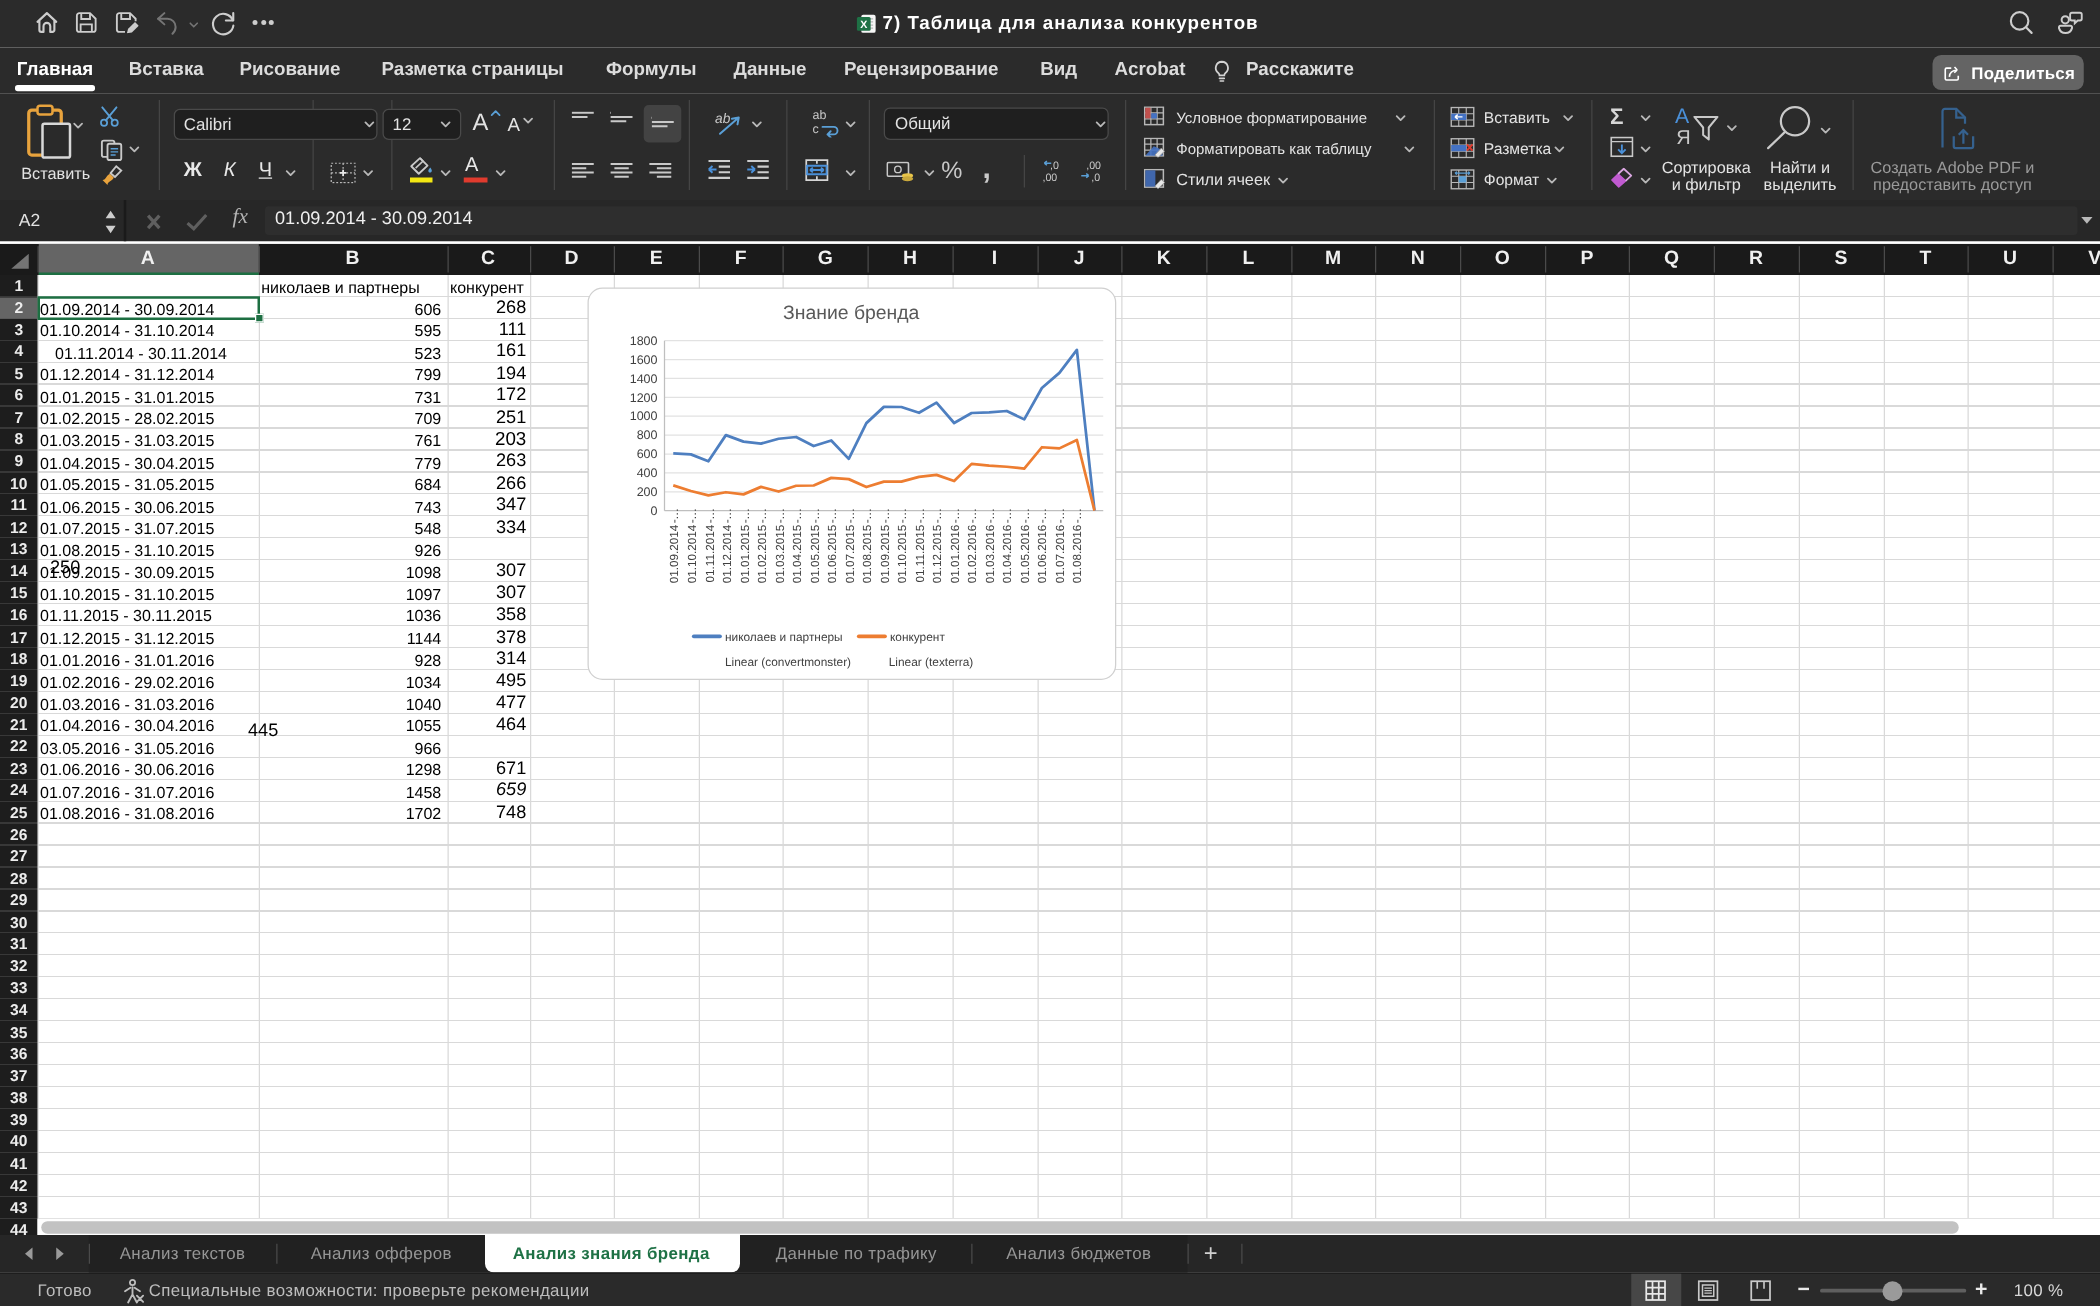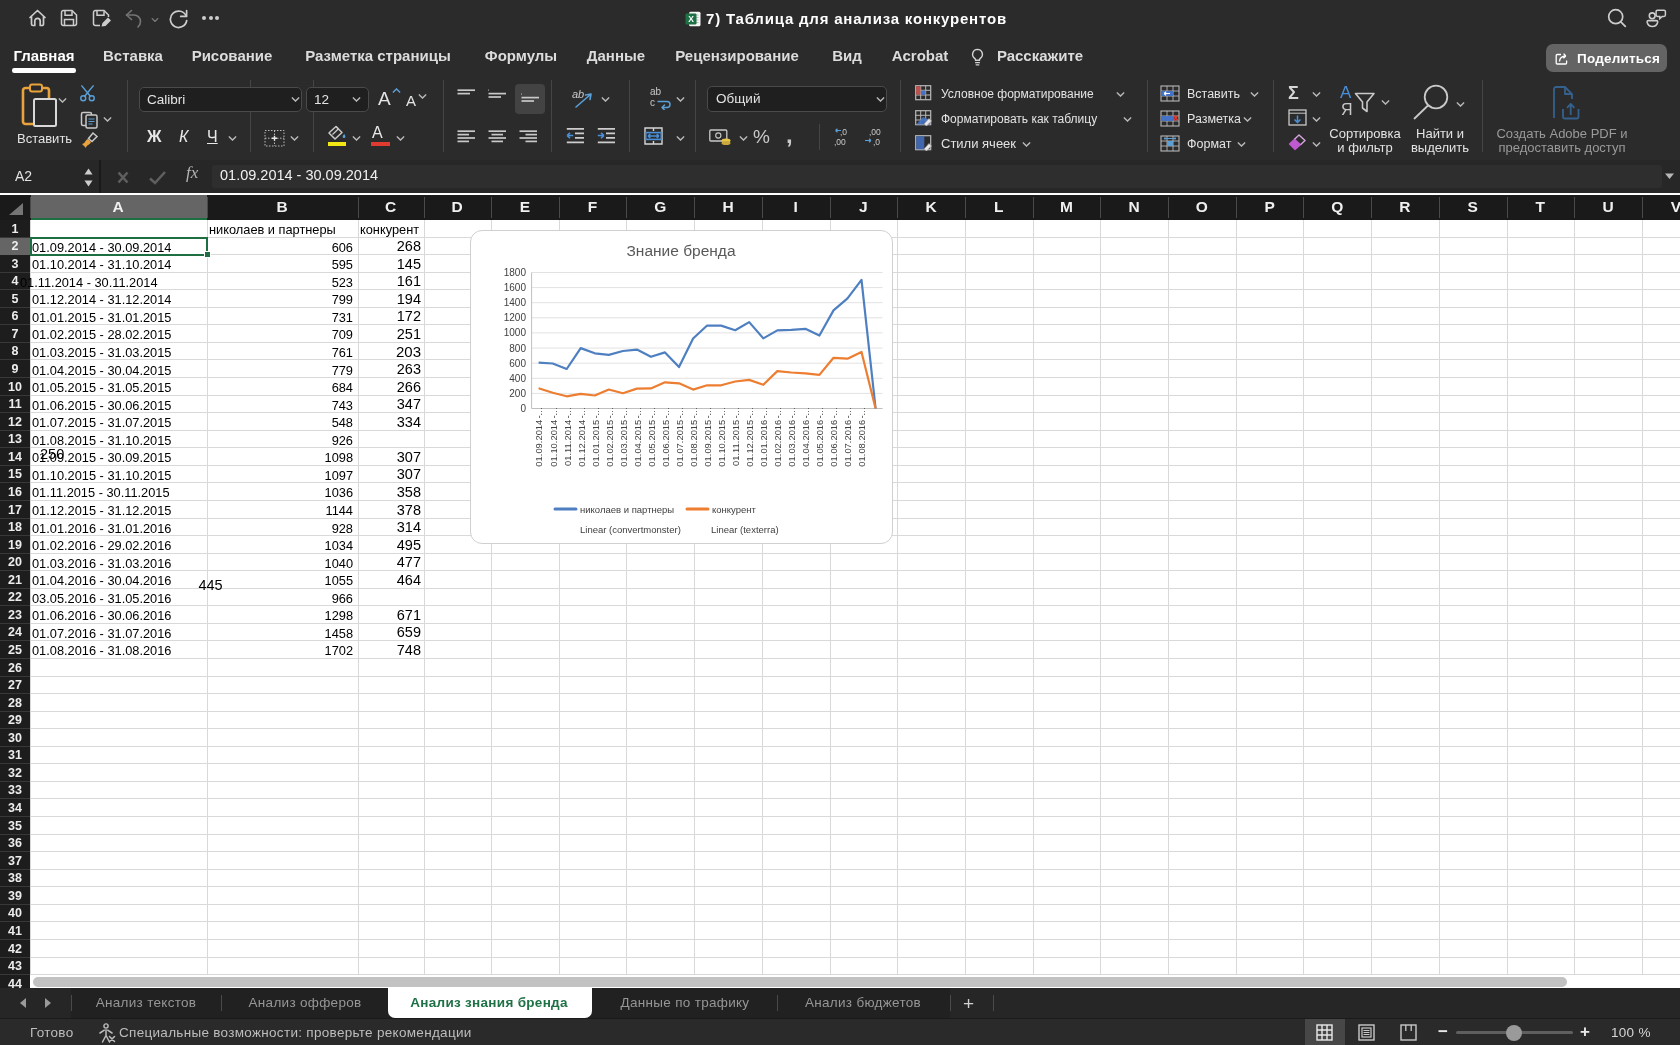--- a/index.html
+++ b/index.html
@@ -522,22 +522,22 @@
 <div class="rowN" style="top:746.5px">42</div>
 <div class="rowN" style="top:764.0px">43</div>
 <div class="rowN" style="top:781.6px">44</div>
 <div class="cellT" style="left:209px;top:27.0px;">николаев и партнеры</div>
 <div class="cellT" style="left:360px;top:27.0px;">конкурент</div>
 <div class="cellT" style="left:32px;top:44.6px;">01.09.2014 - 30.09.2014</div>
 <div class="cellT" style="left:0;top:44.6px;width:353px;text-align:right;">606</div>
 <div class="cellT" style="left:0;top:43.1px;width:421px;text-align:right;font-size:14.5px;">268</div>
 <div class="cellT" style="left:32px;top:62.1px;">01.10.2014 - 31.10.2014</div>
 <div class="cellT" style="left:0;top:62.1px;width:353px;text-align:right;">595</div>
-<div class="cellT" style="left:0;top:60.6px;width:421px;text-align:right;font-size:14.5px;">145</div>
-<div class="cellT" style="left:20px;top:79.7px;">01.11.2014 - 30.11.2014</div>
+<div class="cellT" style="left:0;top:60.6px;width:421px;text-align:right;font-size:14.5px;">111</div>
+<div class="cellT" style="left:44px;top:79.7px;">01.11.2014 - 30.11.2014</div>
 <div class="cellT" style="left:0;top:79.7px;width:353px;text-align:right;">523</div>
 <div class="cellT" style="left:0;top:78.2px;width:421px;text-align:right;font-size:14.5px;">161</div>
 <div class="cellT" style="left:32px;top:97.2px;">01.12.2014 - 31.12.2014</div>
 <div class="cellT" style="left:0;top:97.2px;width:353px;text-align:right;">799</div>
 <div class="cellT" style="left:0;top:95.7px;width:421px;text-align:right;font-size:14.5px;">194</div>
 <div class="cellT" style="left:32px;top:114.8px;">01.01.2015 - 31.01.2015</div>
 <div class="cellT" style="left:0;top:114.8px;width:353px;text-align:right;">731</div>
 <div class="cellT" style="left:0;top:113.3px;width:421px;text-align:right;font-size:14.5px;">172</div>
 <div class="cellT" style="left:32px;top:132.4px;">01.02.2015 - 28.02.2015</div>
 <div class="cellT" style="left:0;top:132.4px;width:353px;text-align:right;">709</div>
@@ -585,21 +585,21 @@
 <div class="cellT" style="left:0;top:378.2px;width:353px;text-align:right;">1055</div>
 <div class="cellT" style="left:0;top:376.7px;width:421px;text-align:right;font-size:14.5px;">464</div>
 <div class="cellT" style="left:32px;top:395.8px;">03.05.2016 - 31.05.2016</div>
 <div class="cellT" style="left:0;top:395.8px;width:353px;text-align:right;">966</div>
 <div class="cellT" style="left:0;top:382px;width:421px;text-align:center;font-size:14.5px;">445</div>
 <div class="cellT" style="left:32px;top:413.3px;">01.06.2016 - 30.06.2016</div>
 <div class="cellT" style="left:0;top:413.3px;width:353px;text-align:right;">1298</div>
 <div class="cellT" style="left:0;top:411.8px;width:421px;text-align:right;font-size:14.5px;">671</div>
 <div class="cellT" style="left:32px;top:430.9px;">01.07.2016 - 31.07.2016</div>
 <div class="cellT" style="left:0;top:430.9px;width:353px;text-align:right;">1458</div>
-<div class="cellT" style="left:0;top:429.4px;width:421px;text-align:right;font-size:14.5px;">659</div>
+<div class="cellT" style="left:0;top:429.4px;width:421px;text-align:right;font-size:14.5px;font-style:italic;">659</div>
 <div class="cellT" style="left:32px;top:448.4px;">01.08.2016 - 31.08.2016</div>
 <div class="cellT" style="left:0;top:448.4px;width:353px;text-align:right;">1702</div>
 <div class="cellT" style="left:0;top:446.9px;width:421px;text-align:right;font-size:14.5px;">748</div>
 <div class="abs" style="left:29.5px;top:41.6px;width:178px;height:19.06px;border:2px solid #1d6f42;"></div>
 <div class="abs" style="left:203.5px;top:56.1px;width:7px;height:7px;background:#1d6f42;border:1.5px solid #fff;"></div>
 </div>
 <div class="abs" style="left:470px;top:229.5px;width:423px;height:314.5px;background:#fff;border:1.5px solid #d0d0d0;border-radius:12px;"></div>
     <svg class="abs" style="left:470px;top:229.5px" width="423" height="315" viewBox="0 0 423 315">
       <text x="211" y="25.5" font-size="15.5" fill="#595959" text-anchor="middle" font-family="Liberation Sans">Знание бренда</text>
       <path d="M61.6 178.5 H412.6" stroke="#bfbfbf" stroke-width="1"></path>

